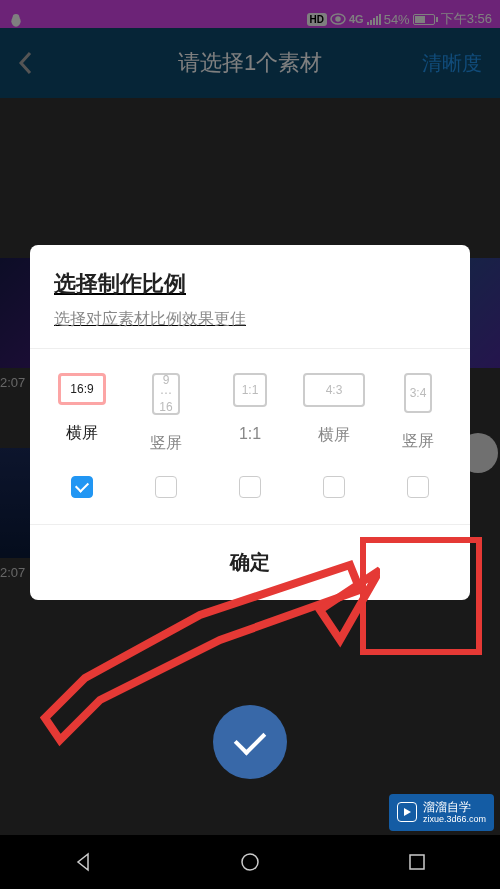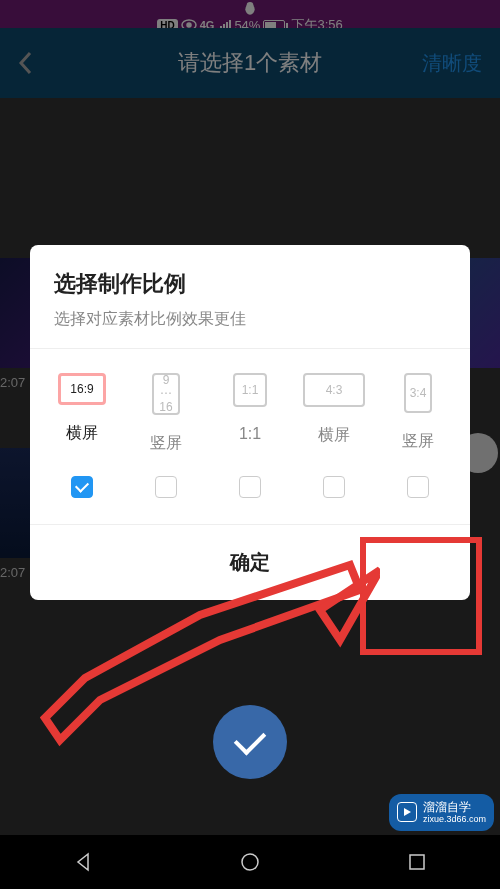--- a/index.html
+++ b/index.html
@@ -6,28 +6,27 @@
     body {
       width: 500px;
       height: 889px;
       background: #000;
       font-family: -apple-system, "Helvetica Neue", sans-serif;
       position: relative;
       overflow: hidden;
     }
     .status-bar {
       height: 28px;
-      background: #701a75;
-      display: flex;
-      align-items: center;
+      background: #d946ef;
+      display: flex;
+      align-items: flex-end;
       justify-content: space-between;
       padding: 0 8px;
       color: #fff;
       font-size: 13px;
-      flex-direction: column;
     }
     .status-left { display: flex; align-items: center; gap: 6px; }
     .status-right { display: flex; align-items: center; gap: 3px; }
     .penguin-icon { width: 16px; height: 16px; }
     .hd-badge {
       background: #fff;
       color: #000;
       font-size: 10px;
       font-weight: bold;
       padding: 1px 3px;
@@ -122,20 +121,21 @@
       position: absolute;
       top: 245px;
       left: 30px;
       right: 30px;
       background: #fff;
       border-radius: 8px;
       overflow: hidden;
     }
     .modal-top {
       padding: 24px 24px 0 24px;
+      text-decoration: underline;
     }
     .modal-title {
       font-size: 22px;
       font-weight: 600;
       color: #222;
       margin-bottom: 10px;
     }
     .modal-sub {
       font-size: 16px;
       color: #888;
@@ -268,21 +268,21 @@
     }
     .nav-icon { color: #ccc; }
     .watermark {
       position: absolute;
       right: 6px;
       bottom: 58px;
       background: rgba(20,100,180,0.9);
       color: #fff;
       font-size: 12px;
       padding: 6px 8px;
-      border-radius: 12px;
+      border-radius: 4px;
       display: flex;
       align-items: center;
       gap: 6px;
       line-height: 1.2;
     }
     .wm-icon {
       width: 20px; height: 20px;
       border: 1.5px solid #fff;
       border-radius: 4px;
       display: flex; align-items: center; justify-content: center;

